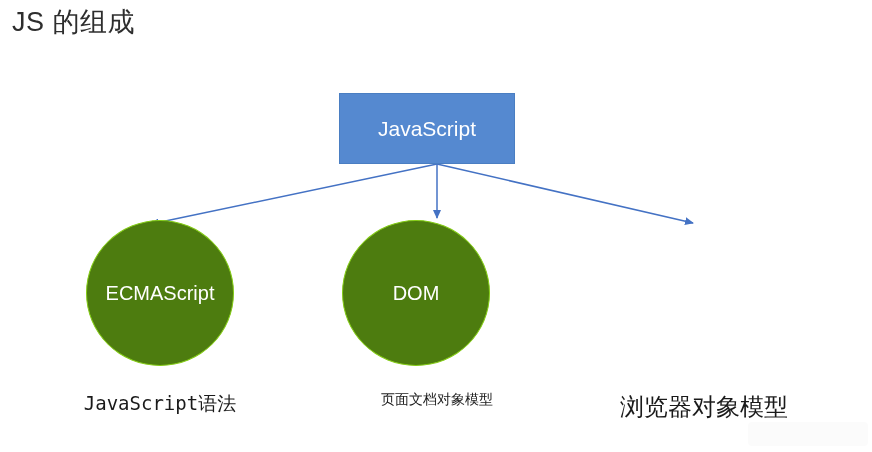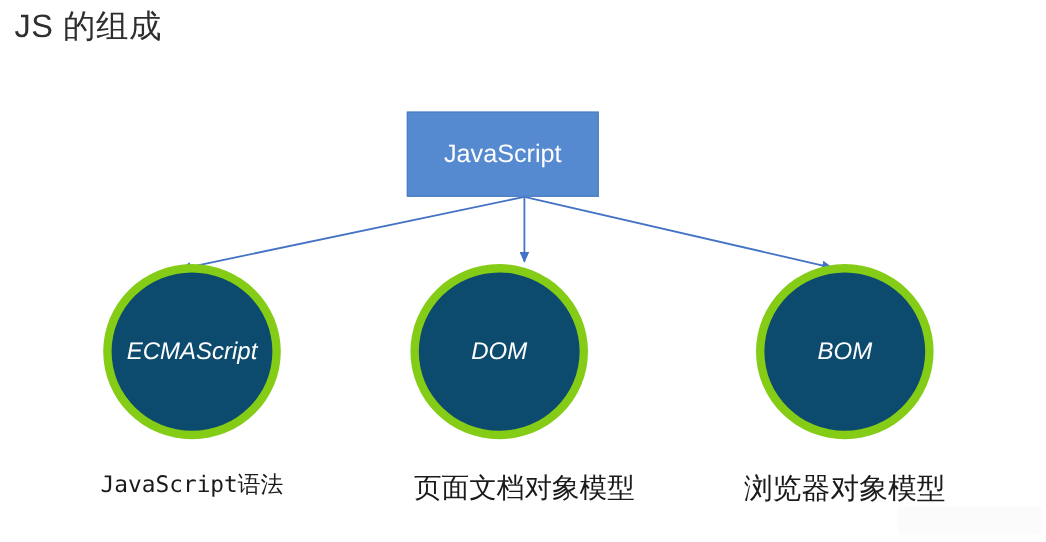--- a/index.html
+++ b/index.html
@@ -30,65 +30,64 @@
     left: 0;
     top: 0;
     width: 872px;
     height: 452px;
     pointer-events: none;
   }
   .node-rect {
     position: absolute;
     left: 339px;
     top: 93px;
-    width: 160px;
+    width: 176px;
     height: 71px;
     background: #5589d0;
     border: 1px solid #4a7ec2;
     box-sizing: border-box;
     display: flex;
     align-items: center;
     justify-content: center;
     color: #ffffff;
     font-size: 21px;
   }
   .node-circle {
     position: absolute;
     top: 220px;
     width: 148px;
     height: 146px;
-    background: #0c4a6e;
-    border: 7px solid #84cc16;
+    background: #4d7c0f;
+    border: 1px solid #84cc16;
     box-sizing: border-box;
     border-radius: 50%;
     display: flex;
     align-items: center;
     justify-content: center;
     color: #ffffff;
     font-size: 20px;
-    font-style: italic;
   }
   .circle-ecma { left: 86px; }
   .circle-dom  { left: 342px; }
   .circle-bom  { left: 630px; }
   .caption {
     position: absolute;
     top: 391px;
     width: 300px;
     text-align: center;
     color: #1a1a1a;
   }
   .caption-ecma {
     left: 10px;
     font-family: "DejaVu Sans Mono", "Liberation Mono", monospace;
     font-size: 19px;
   }
   .caption-dom {
     left: 287px;
-    font-size: 23px;
+    font-size: 14px;
   }
   .caption-bom {
     left: 554px;
     font-size: 24px;
   }
   .watermark {
     position: absolute;
     right: 4px;
     bottom: 6px;
     width: 120px;
@@ -120,23 +119,20 @@
   </div>
 
   <div class="node-circle circle-ecma">
     <span>ECMAScript</span>
   </div>
 
   <div class="node-circle circle-dom">
     <span>DOM</span>
   </div>
 
-  <div class="node-circle circle-bom">
-    <span>BOM</span>
-  </div>
 
   <div class="caption caption-ecma">JavaScript语法</div>
 
   <div class="caption caption-dom">页面文档对象模型</div>
 
   <div class="caption caption-bom">浏览器对象模型</div>
 
   <div class="watermark"></div>
 
 </div>

